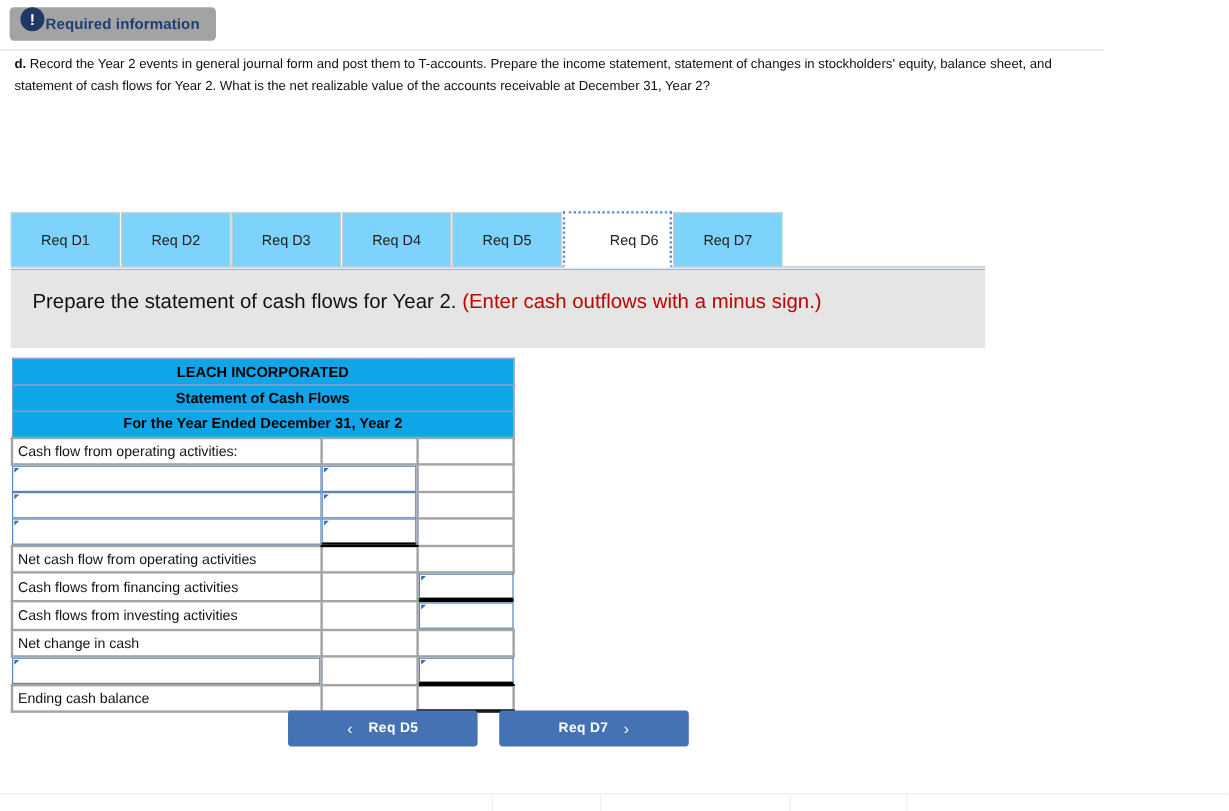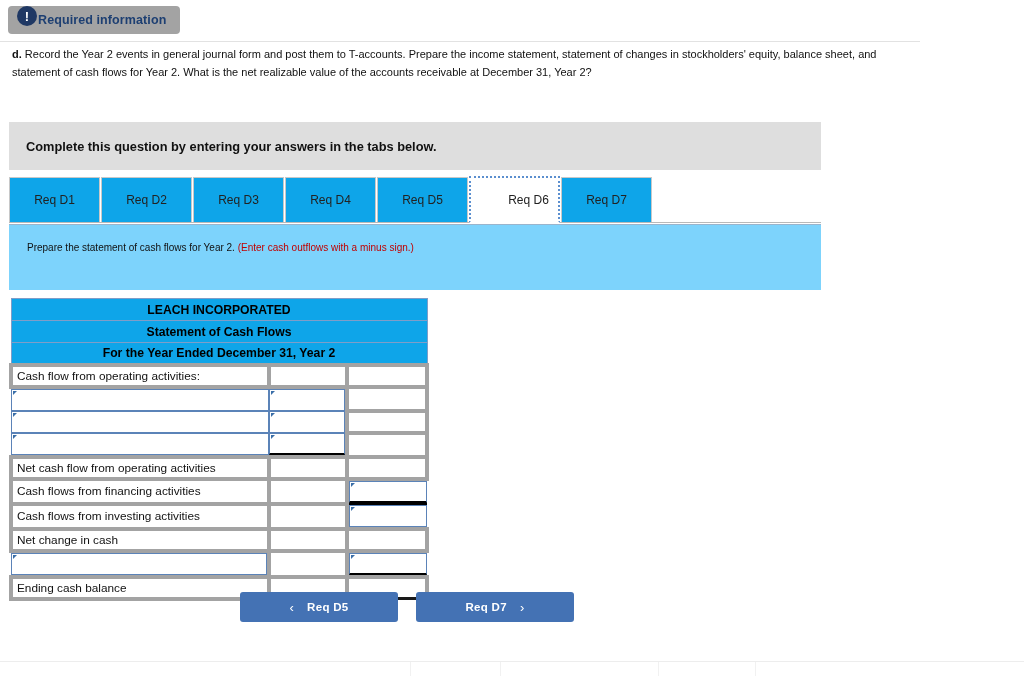--- a/index.html
+++ b/index.html
@@ -61,21 +61,21 @@
 
   
   .tabstrip {
     position: absolute; left: 9px; top: 177px;
     width: 812px; height: 46px;
     border-bottom: 1px solid #b9b9b9;
     display: flex; align-items: flex-end;
   }
   .tab {
     height: 45px; width: 91px;
-    background: #0ea5e9;
+    background: #7dd3fc;
     border: 1px solid #c8c8c8;
     border-bottom: none;
     margin-right: 1px;
     display: flex; align-items: center; justify-content: center;
     font-size: 12px; color: #222;
     cursor: pointer;
   }
   .tab.active {
     background: #ffffff;
     border: 2px dotted #5b8fcf;
@@ -83,36 +83,36 @@
     position: relative; z-index: 3;
     height: 47px;
     margin-bottom: -1px;
     padding-left: 28px;
   }
 
   
   .blue-band {
     position: absolute; left: 9px; top: 224px;
     width: 812px; height: 66px;
-    background: #7dd3fc;
+    background: #e5e5e5;
     border-top: 1px solid #9ab4cc;
     padding: 17px 0 0 18px;
-    font-size: 10px; color: #111;
+    font-size: 17px; color: #111;
   }
   .blue-band .hint { color: #c00000; }
 
   
   .sheet {
     position: absolute; left: 9px; top: 298px;
     width: 420px;
     border-collapse: collapse;
     font-size: 11.8px;
   }
   .sheet td {
-    border: 4px solid #a3a3a3;
+    border: 2px solid #a3a3a3;
     height: 22px;
     padding: 0;
     background: #ffffff;
   }
   .sheet tr.hdr td {
     background: #0ea5e9;
     text-align: center;
     font-weight: bold;
     font-size: 12.2px;
     color: #000;
@@ -192,23 +192,20 @@
     <div class="alert-icon">!</div>
     <div class="req-badge">Required information</div>
   </div>
   <div class="top-rule"></div>
 
   <div class="prompt">
     <b>d.</b>
     <span>Record the Year 2 events in general journal form and post them to T-accounts. Prepare the income statement, statement of changes in stockholders' equity, balance sheet, and statement of cash flows for Year 2. What is the net realizable value of the accounts receivable at December 31, Year 2?</span>
   </div>
 
-  <div class="grey-band">
-    <span>Complete this question by entering your answers in the tabs below.</span>
-  </div>
 
   <div class="tabstrip" id="tabstrip">
       <div class="tab">
         <span>Req D1</span>
       </div>
       <div class="tab">
         <span>Req D2</span>
       </div>
       <div class="tab">
         <span>Req D3</span>

